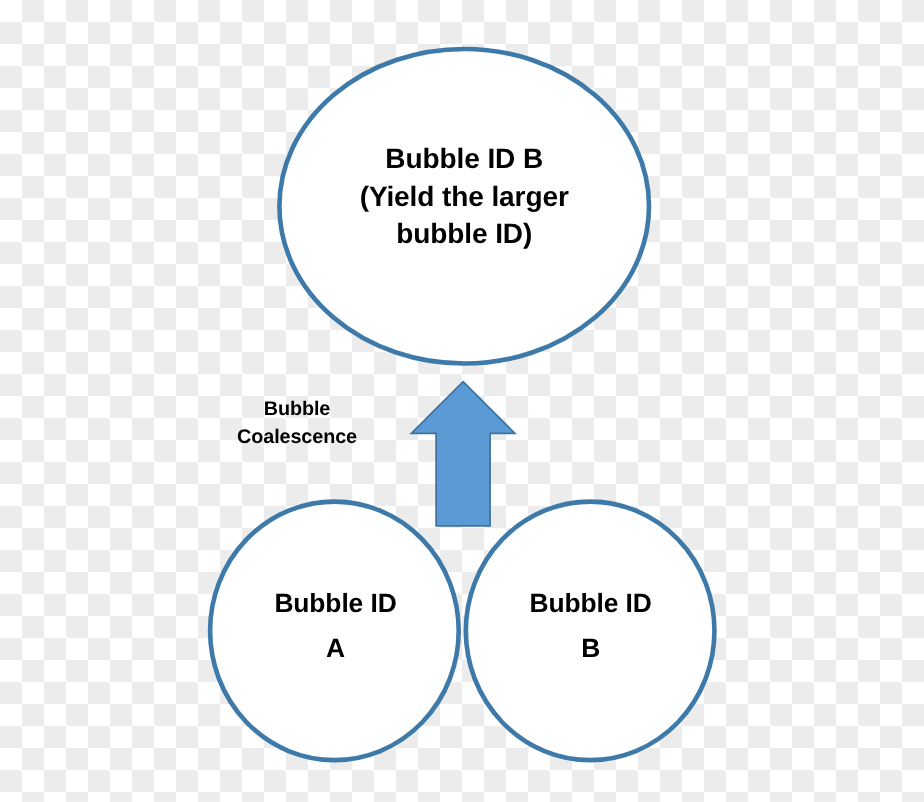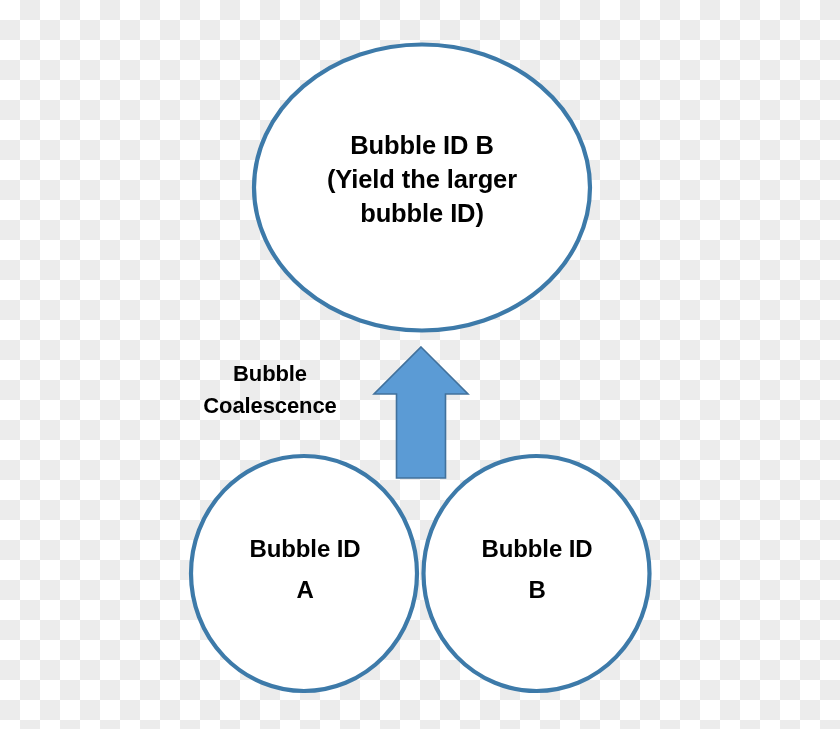--- a/index.html
+++ b/index.html
@@ -70,21 +70,21 @@
     width: 198px;
     font-size: 24px;
     line-height: 1.70;
   }
 
   
   #coalescence-label {
     left: 172px;
     top: 358px;
     width: 196px;
-    font-size: 22px;
+    font-size: 18px;
     line-height: 1.45;
   }
 
   
   #condition-label {
     left: 478px;
     top: 367px;
     width: 96px;
     font-size: 24.5px;
     text-align: left;

